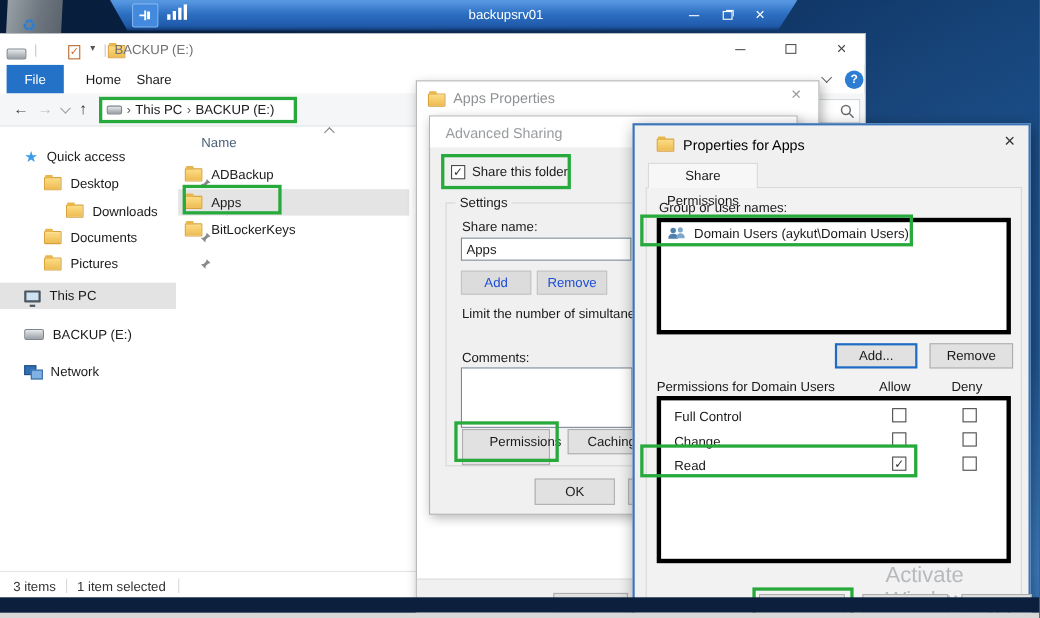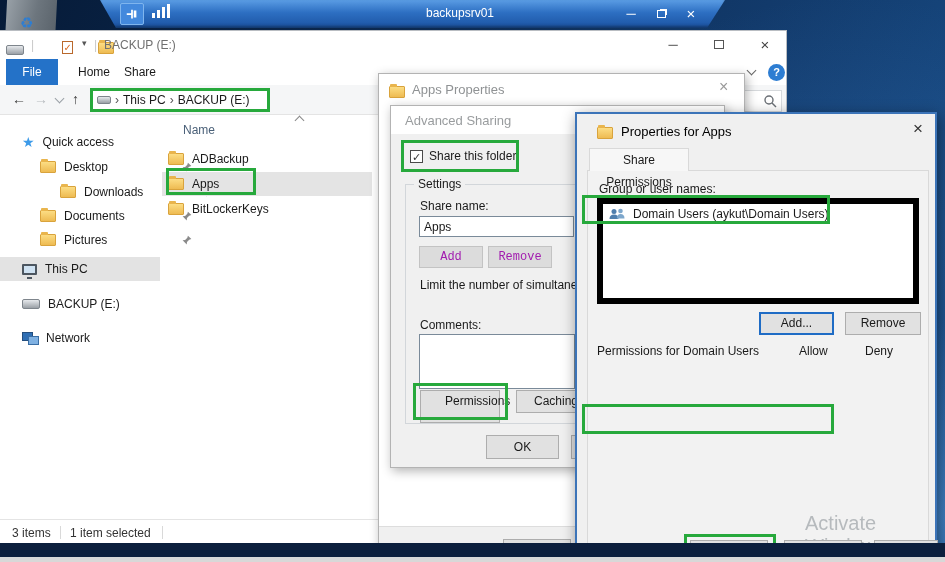--- a/index.html
+++ b/index.html
@@ -42,27 +42,27 @@
   #crumbbox{left:90px;top:57px;width:180px;height:24px;background:#fff;border:3px solid #27a93c;display:flex;align-items:center;gap:4px;padding:0 4px;}
   #searchbox{left:698px;top:59px;width:84px;height:22px;background:#fff;border:1px solid #d6d9dc;}
   .side-item{height:22px;display:flex;align-items:center;gap:8px;font-size:12px;color:#1a1a1a;}
   .pin-ico{position:absolute;left:142px;}
   .file-row{height:24px;display:flex;align-items:center;gap:8px;font-size:12px;color:#1a1a1a;padding-left:6px;}
   #statusbar{left:0;top:488px;width:100%;height:25px;background:#fff;border-top:1px solid #e4e4e4;}
   
   .dialog{background:#f0f0f0;border:1px solid #b3b3b3;box-shadow:2px 3px 10px rgba(0,0,0,.3);}
   .dlg-title{font-size:13px;color:#000;white-space:nowrap;}
   .btn{position:absolute;background:#e1e1e1;border:1px solid #adadad;font-size:12px;color:#1a1a1a;text-align:center;}
-  .btn.disabled{background:#dcdcdc;border-color:#c3c3c3;color:#a21caf;font-family:Liberation Mono, monospace;}
+  .btn.disabled{background:#dcdcdc;border-color:#c3c3c3;color:#1d4ed8;}
   .btn.focus{border:2px solid #1f6cc5;}
   .cb{position:absolute;width:13px;height:13px;background:#fff;border:1px solid #4a4a4a;font-size:11px;line-height:12px;text-align:center;color:#333;}
   .cb.checked::after{content:"✓";}
   .groupbox{position:absolute;border:1px solid #d2d6da;}
   .grouplabel{position:absolute;top:-8px;left:8px;background:#f0f0f0;padding:0 4px;font-size:12px;color:#1a1a1a;}
-  .listbox{position:absolute;background:#fff;border:6px solid #000000;}
+  .listbox{position:absolute;background:#fff;border:4px solid #000000;}
   .fieldbox{position:absolute;background:#fff;border:1px solid #7a8a99;}
   input.fieldbox{font-size:12px;padding:1px 4px;color:#1a1a1a;outline:none;}
   #perms{border:2px solid #3c74b8;box-shadow:2px 4px 14px rgba(0,0,0,.45);}
   .tab-sel{position:absolute;background:#f7f7f7;border:1px solid #d9d9d9;border-bottom:none;font-size:12px;text-align:center;color:#1a1a1a;z-index:2;}
   .tabpage{position:absolute;border:1px solid #d9d9d9;background:#f2f2f2;}
   .wm1{position:absolute;font-size:20px;color:#b6babd;z-index:1;}
   .wm2{position:absolute;font-size:13px;color:#bfc3c6;z-index:1;}
   .zbtn{z-index:2;}
   #taskbar{left:0;top:543px;width:945px;height:14px;background:#0c1f3d;z-index:5;}
   #hostbar{left:0;top:557px;width:945px;height:5px;background:#d8d8d8;z-index:60;}
@@ -269,20 +269,31 @@
     </div>
     <div class="greenbox" style="left:5px;top:81px;width:248px;height:29px;"></div>
 
     <div class="btn focus zbtn" style="left:182px;top:198px;width:75px;height:23px;line-height:19px;">Add...</div>
     <div class="btn zbtn" style="left:268px;top:198px;width:76px;height:23px;line-height:21px;">Remove</div>
 
     <span class="abs txt" style="left:20px;top:230px;">Permissions for Domain Users</span>
     <span class="abs txt" style="left:222px;top:230px;">Allow</span>
     <span class="abs txt" style="left:288px;top:230px;">Deny</span>
 
+    <div class="listbox" style="left:20px;top:246px;width:322px;height:152px;">
+      <span class="abs txt" style="left:12px;top:8px;">Full Control</span>
+      <span class="cb" style="left:210px;top:7px;"></span>
+      <span class="cb" style="left:274px;top:7px;"></span>
+      <span class="abs txt" style="left:12px;top:30px;">Change</span>
+      <span class="cb" style="left:210px;top:29px;"></span>
+      <span class="cb" style="left:274px;top:29px;"></span>
+      <span class="abs txt" style="left:12px;top:52px;">Read</span>
+      <span class="cb checked" style="left:210px;top:51px;"></span>
+      <span class="cb" style="left:274px;top:51px;"></span>
+    </div>
     <div class="greenbox" style="left:5px;top:290px;width:252px;height:30px;"></div>
 
     <span class="wm1" style="left:228px;top:398px;">Activate Windows</span>
     <span class="wm2" style="left:195px;top:429px;">Go to Settings to acti</span>
 
     <div class="btn zbtn" style="left:113px;top:426px;width:78px;height:23px;line-height:21px;">OK</div>
     <div class="greenbox" style="left:107px;top:420px;width:92px;height:36px;z-index:3;"></div>
     <div class="btn zbtn" style="left:207px;top:426px;width:78px;height:23px;line-height:21px;">Cancel</div>
     <div class="btn zbtn" style="left:297px;top:426px;width:64px;height:23px;line-height:21px;color:#5a5a5a;">Apply</div>
   </div>

